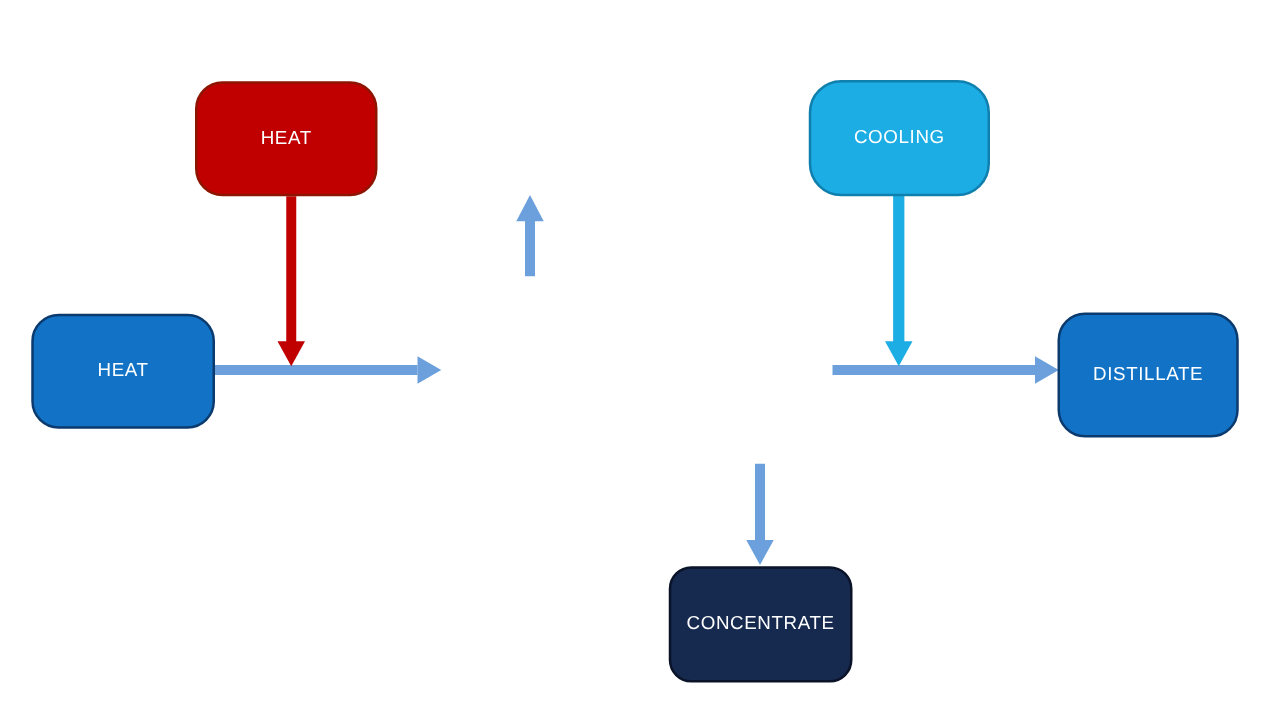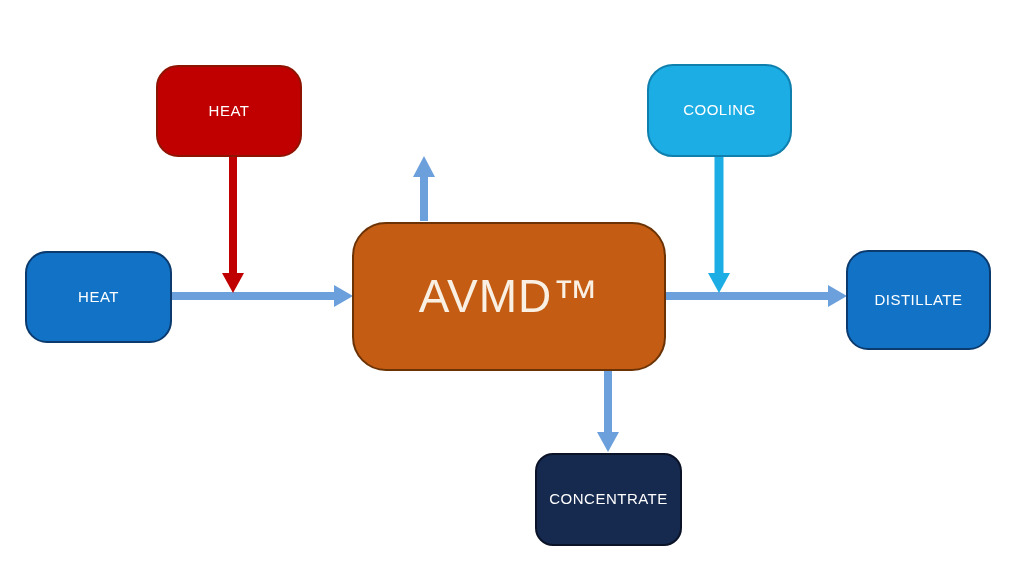--- a/index.html
+++ b/index.html
@@ -70,23 +70,20 @@
 
 
   <div class="node node-cooling" style="--bg: #1CADE4; --bd: #0F7FAE;">
     <span class="node-label">COOLING</span>
   </div>
 
   <div class="node node-feed" style="--bg: #1273C6; --bd: #0A3A6E;">
     <span class="node-label">HEAT</span>
   </div>
 
-  <div class="node node-avmd" style="--bg: #C45D13; --bd: #6B3305; --fg: #F9F0E3;">
-    <span class="node-label">AVMD™</span>
-  </div>
 
   <div class="node node-distillate" style="--bg: #1273C6; --bd: #0A3A6E;">
     <span class="node-label">DISTILLATE</span>
   </div>
 
   <div class="node node-concentrate" style="--bg: #16294F; --bd: #0A1328;">
     <span class="node-label">CONCENTRATE</span>
   </div>
 
 </div>

